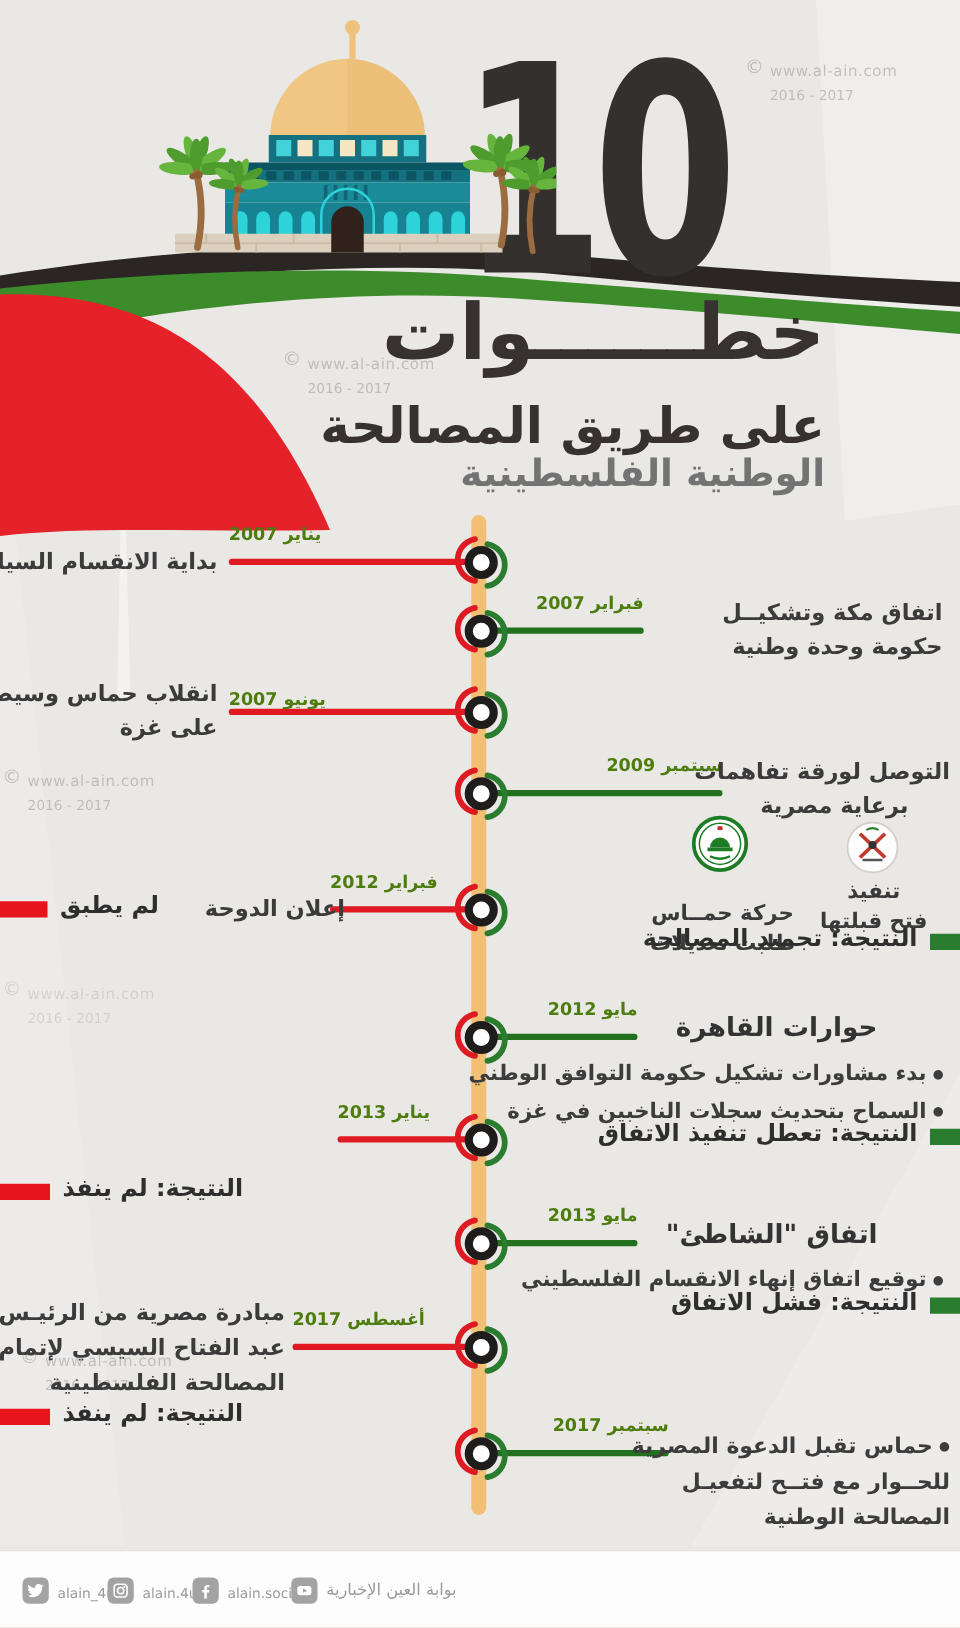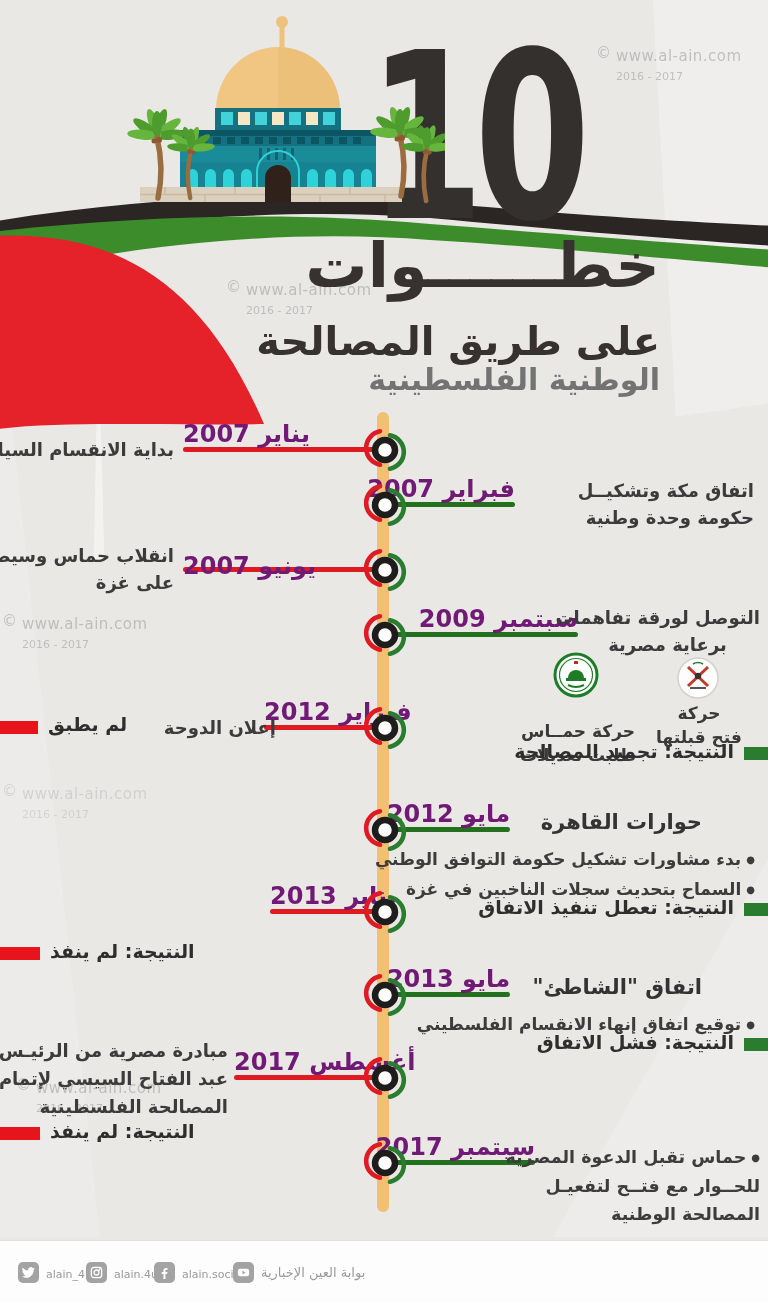--- a/index.html
+++ b/index.html
@@ -1,36 +1,36 @@
 <!DOCTYPE html>
 <html lang="ar"><head>
 <meta charset="utf-8">
 <style>
   html,body{margin:0;padding:0;background:#cfcecc;}
   #page{position:relative;width:768px;height:1302px;overflow:hidden;
         background:#e9e8e5;font-family:"DejaVu Sans",sans-serif;}
   .abs{position:absolute;}
   .ray{position:absolute;inset:0;pointer-events:none;}
   .rtl{direction:rtl;}
-  .date{font-weight:bold;font-size:24px;color:#701a75;white-space:nowrap;direction:rtl;}
+  .date{font-weight:bold;font-size:14px;color:#4d7c0f;white-space:nowrap;direction:rtl;}
   .desc{font-weight:bold;font-size:18px;line-height:27px;color:#3b3b3b;direction:rtl;text-align:right;white-space:nowrap;}
   .desc div{white-space:nowrap;}
   .etitle{font-weight:bold;font-size:21px;color:#333;direction:rtl;white-space:nowrap;}
   .bullet-line{font-weight:bold;font-size:17px;line-height:29px;color:#3c3c3c;direction:rtl;text-align:right;white-space:nowrap;}
   .bullet-glyph{font-size:10px;vertical-align:2px;padding-left:5px;}
   .result-txt{font-weight:bold;font-size:19px;color:#2e2e2e;direction:rtl;white-space:nowrap;}
   .hline{position:absolute;height:5px;border-radius:2.5px;}
   .hline.red{background:#e01a22;}
   .hline.green{background:#23701f;}
   .rrect{position:absolute;height:13px;}
   .rrect.red{background:#e8141c;}
   .rrect.green{background:#2a7c2f;}
   .watermark{position:absolute;color:#9b9b9b;opacity:.55;display:flex;gap:5px;align-items:flex-start;}
   .watermark .c{font-size:15px;line-height:15px;}
-  .watermark .site{font-size:15px;line-height:15px;letter-spacing:.5px;}
+  .watermark .site{font-size:12px;line-height:15px;letter-spacing:.5px;}
   .watermark .years{font-size:11px;line-height:13px;}
   #big-number{position:absolute;left:368px;top:22px;font-size:232px;line-height:1;font-weight:bold;
               letter-spacing:-14px;color:#33302e;transform:scaleX(.72);transform-origin:left top;z-index:3;}
   #title-main{position:absolute;right:108px;top:232px;font-size:62px;line-height:1.1;font-weight:bold;color:#37322f;white-space:nowrap;z-index:5;}
   #title-sub1{position:absolute;right:108px;top:318px;font-size:40px;font-weight:bold;color:#37322f;white-space:nowrap;z-index:5;}
   #title-sub2{position:absolute;right:108px;top:362px;font-size:30px;font-weight:bold;color:#737373;white-space:nowrap;z-index:5;}
   #timeline-bar{position:absolute;left:377px;top:412px;width:12px;height:800px;background:#f2c075;border-radius:6px;z-index:4;}
   .node{position:absolute;z-index:6;}
   .logo-label{font-weight:bold;font-size:17px;line-height:24px;color:#3a3a3a;direction:rtl;text-align:center;}
   #footer{position:absolute;left:0;top:1240px;width:768px;height:62px;background:#fdfdfd;border-top:1px solid #e2e1df;z-index:8;}
@@ -212,21 +212,21 @@
     <path d="M12,11 L32,30" stroke="#c0392b" stroke-width="3"></path>
     <circle cx="22" cy="20" r="3.2" fill="#333"></circle>
     <path d="M 14,32 h16" stroke="#555" stroke-width="2"></path>
     <path d="M 17,8 q5,-3 10,0" stroke="#2e7d32" stroke-width="1.6" fill="none"></path>
   </svg>
   <div class="logo-label abs" style="left:516px;top:703px;width:124px;z-index:5;margin-top:16px;">
     <div>حركة حمــاس</div>
     <div>طلبت تعديلات</div>
   </div>
   <div class="logo-label abs" style="left:653px;top:701px;width:92px;z-index:5;">
-    <div>حركة</div>
+    <div>تنفيذ</div>
     <div>فتح قبلتها</div>
   </div>
   <div class="rrect green" style="right:0;top:747px;width:24px;z-index:5;"></div>
   <div class="result-txt abs" style="right:34px;top:740px;z-index:5;">النتيجة: تجميد المصالحة</div>
 
   <div class="hline red" style="left:264px;top:725px;width:121px;z-index:5;"></div>
   <div class="date abs" style="left:264px;top:698px;z-index:5;">فبراير 2012</div>
   <div class="desc abs" style="right:492px;top:714px;z-index:5;">إعلان الدوحة</div>
   <div class="rrect red" style="left:0;top:721px;width:38px;z-index:5;"></div>
   <div class="result-txt abs" style="left:48px;top:713px;z-index:5;">لم يطبق</div>

